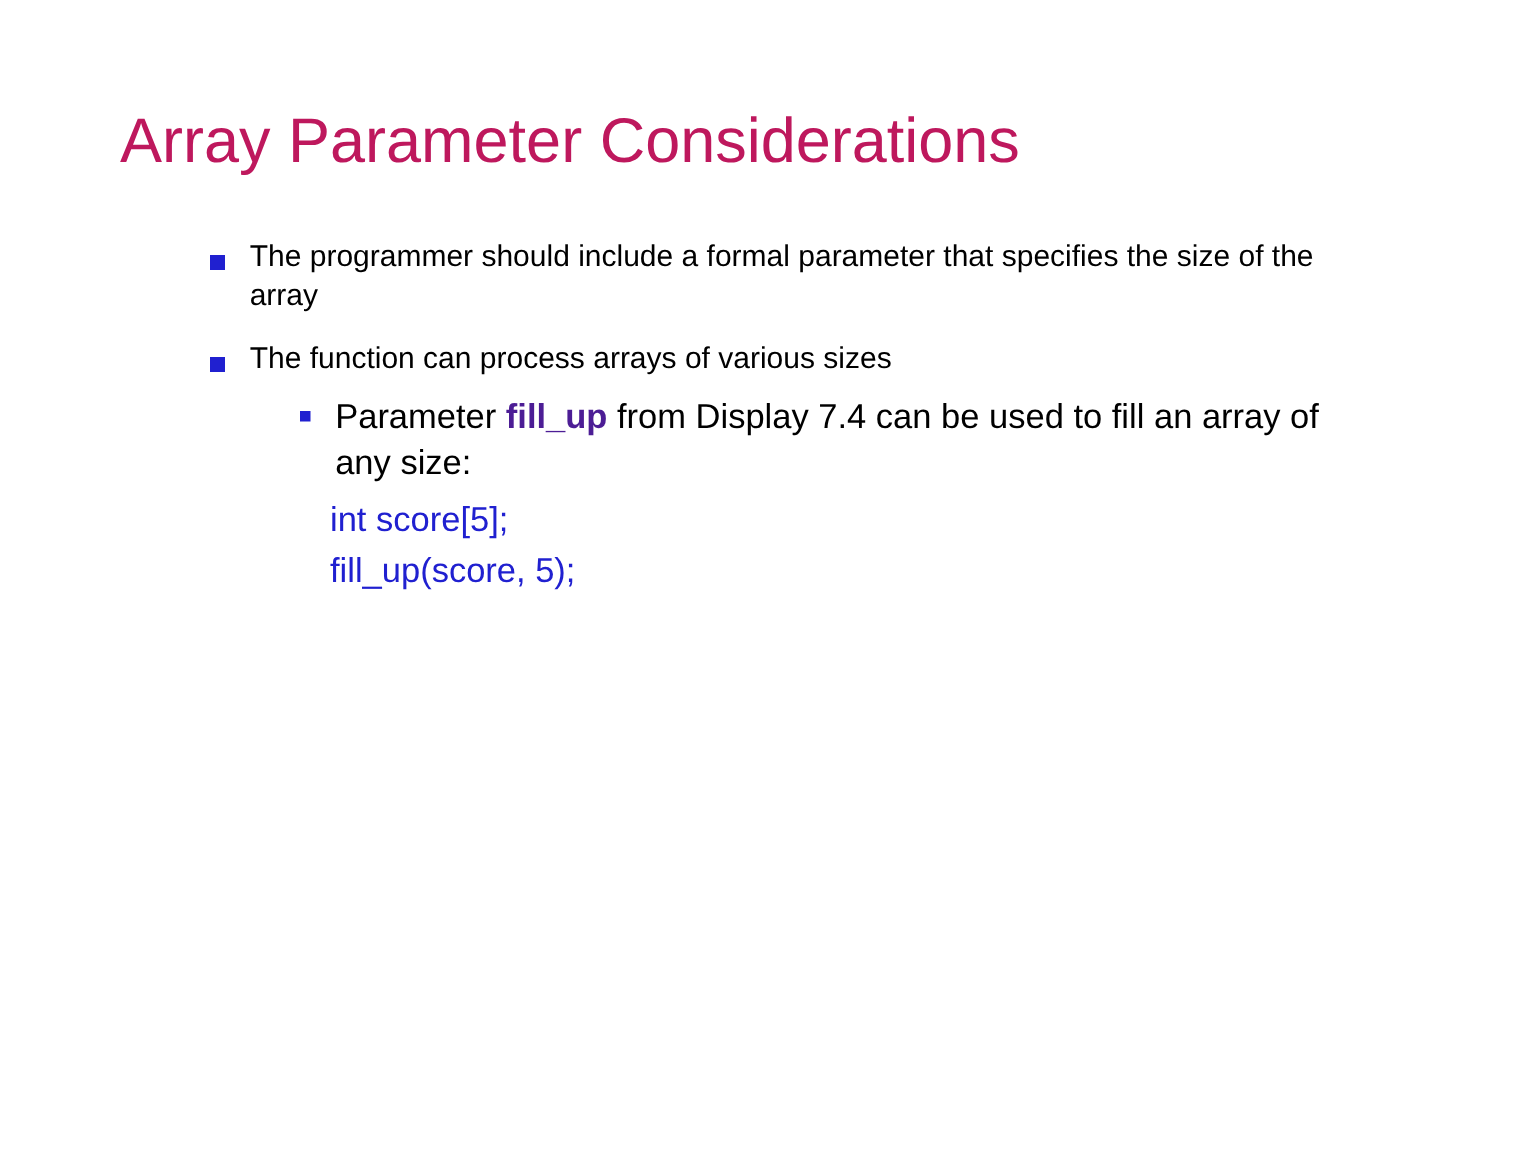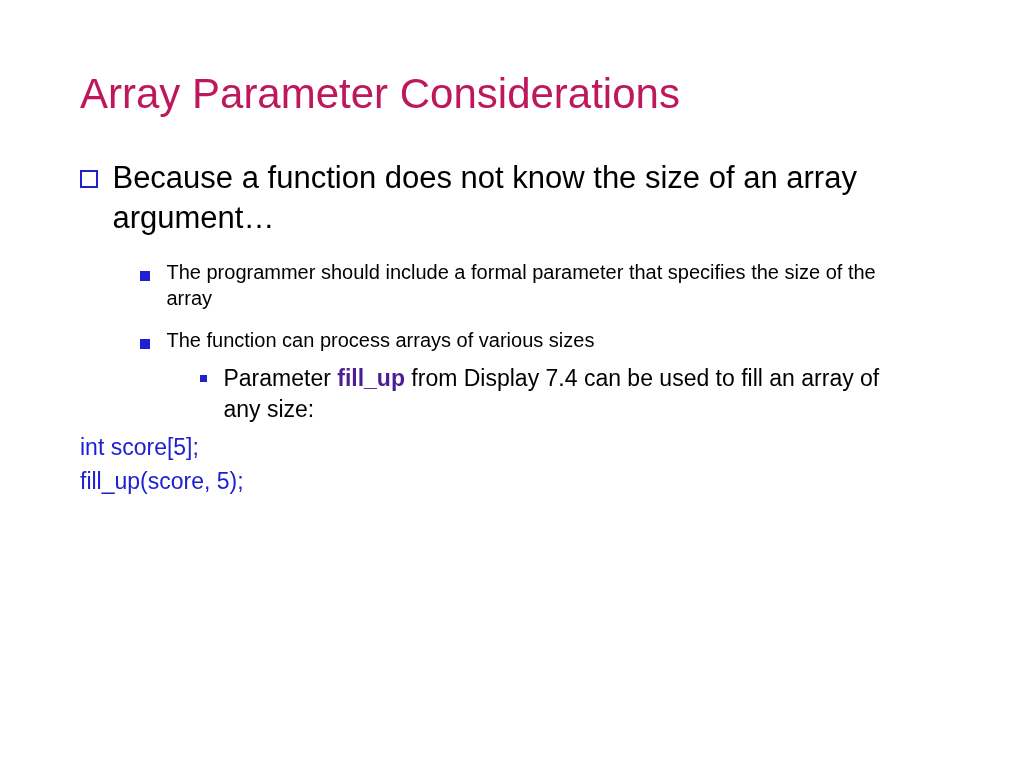--- a/index.html
+++ b/index.html
@@ -79,41 +79,38 @@
   }
   .level3-text {
     display: inline-block;
     width: 680px;
     vertical-align: top;
     font-size: 23px;
     color: #000;
     line-height: 1.35;
   }
   .codeline {
+    margin-left: 140px;
     font-size: 23px;
     color: #2020d0;
     line-height: 1.4;
     margin-bottom: 2px;
   }
   .keyword {
     color: #4c1d95;
     font-weight: bold;
   }
 </style>
 </head>
 <body>
 
 <div class="slide">
 
   <div class="title">Array Parameter Considerations</div>
 
-  <div class="level1">
-    <span class="level1-bullet"></span>
-    <span class="level1-text">Because a function does not know the size of an array argument…</span>
-  </div>
 
   <div class="level2">
     <span class="level2-bullet"></span>
     <span class="level2-text">The programmer should include a formal parameter that specifies the size of the array</span>
   </div>
 
   <div class="level2">
     <span class="level2-bullet"></span>
     <span class="level2-text">The function can process arrays of various sizes</span>
   </div>

